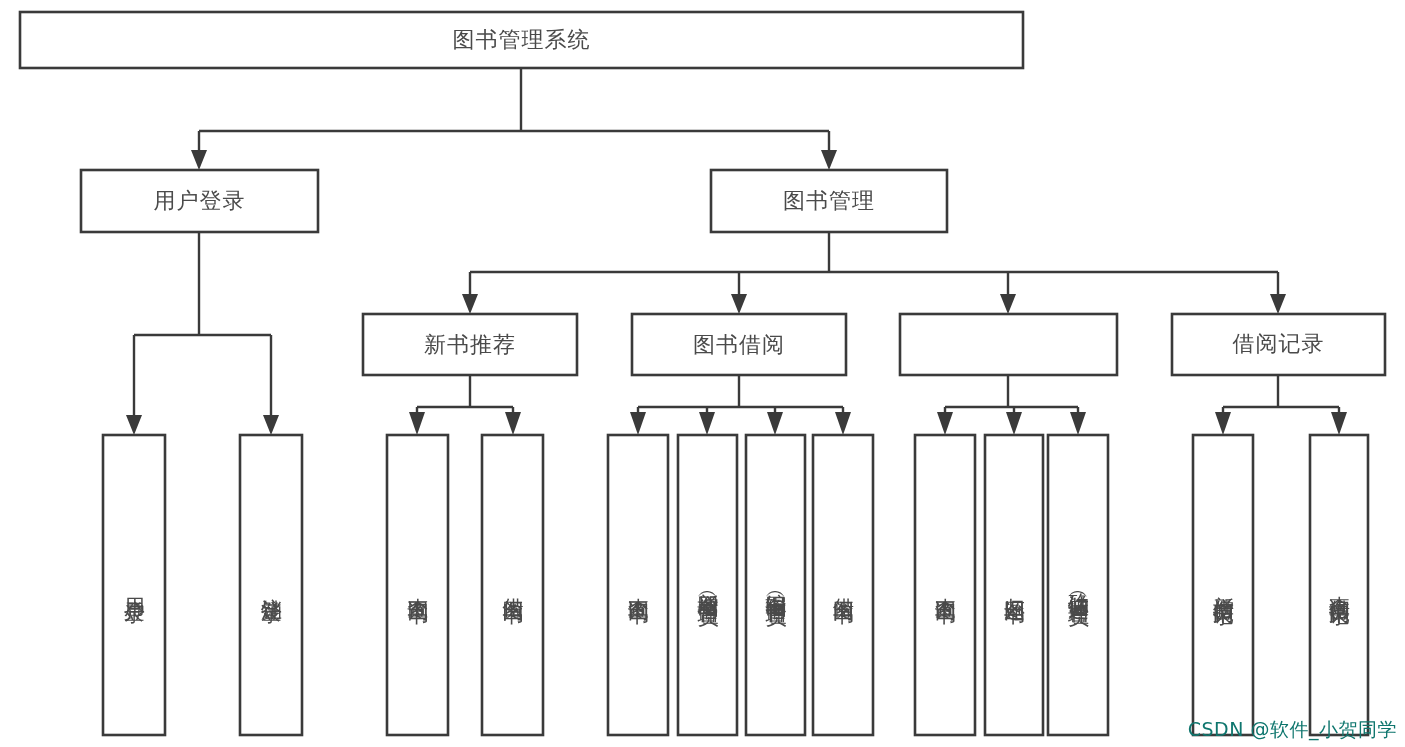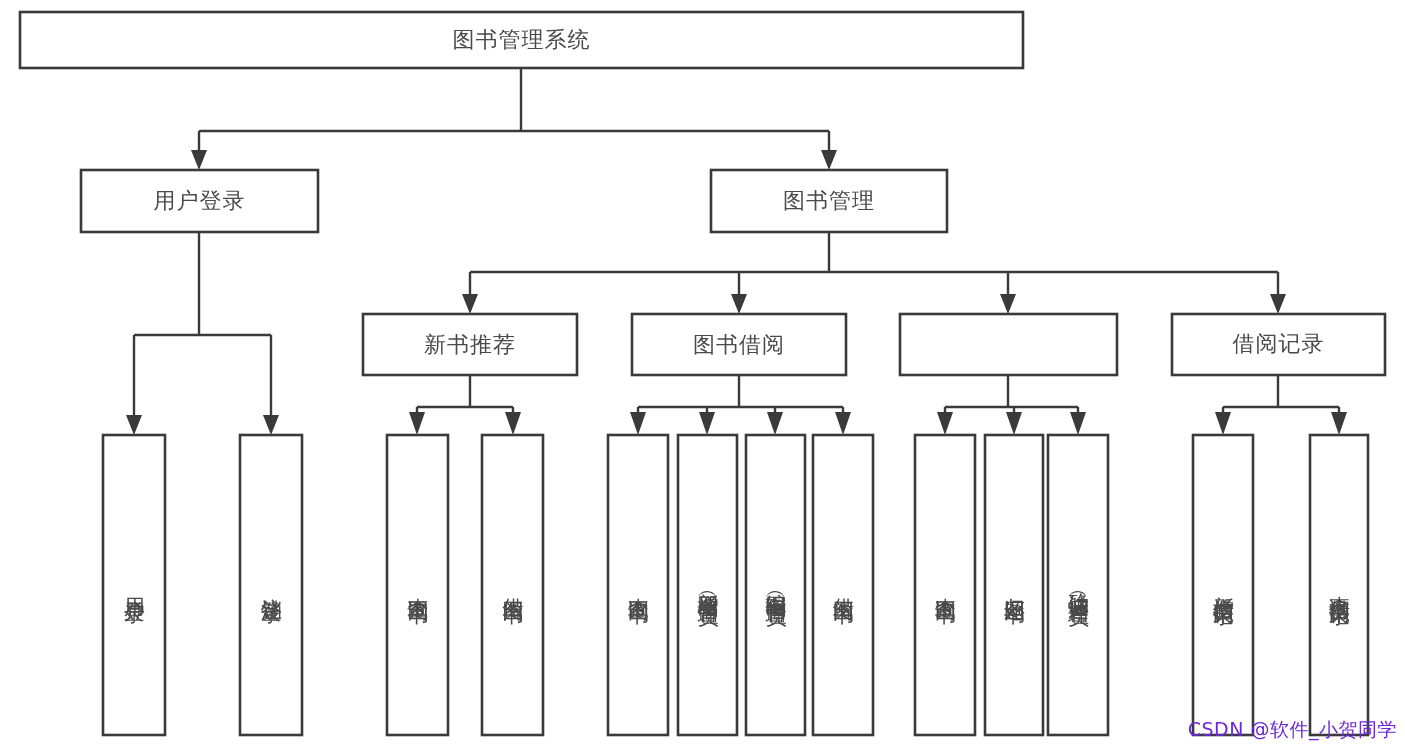--- a/index.html
+++ b/index.html
@@ -68,21 +68,21 @@
     letter-spacing: 1px;
     pointer-events: none;
     white-space: nowrap;
   }
   #watermark {
     position: absolute;
     right: 8px;
     bottom: 4px;
     font-family: "DejaVu Sans", "Liberation Sans", sans-serif;
     font-size: 19px;
-    color: #6d28d9;
+    color: #0f766e;
     letter-spacing: 0.5px;
     user-select: none;
     pointer-events: none;
     white-space: nowrap;
   }
 </style>
 </head>
 <body>
 
 <div id="diagram-root">

